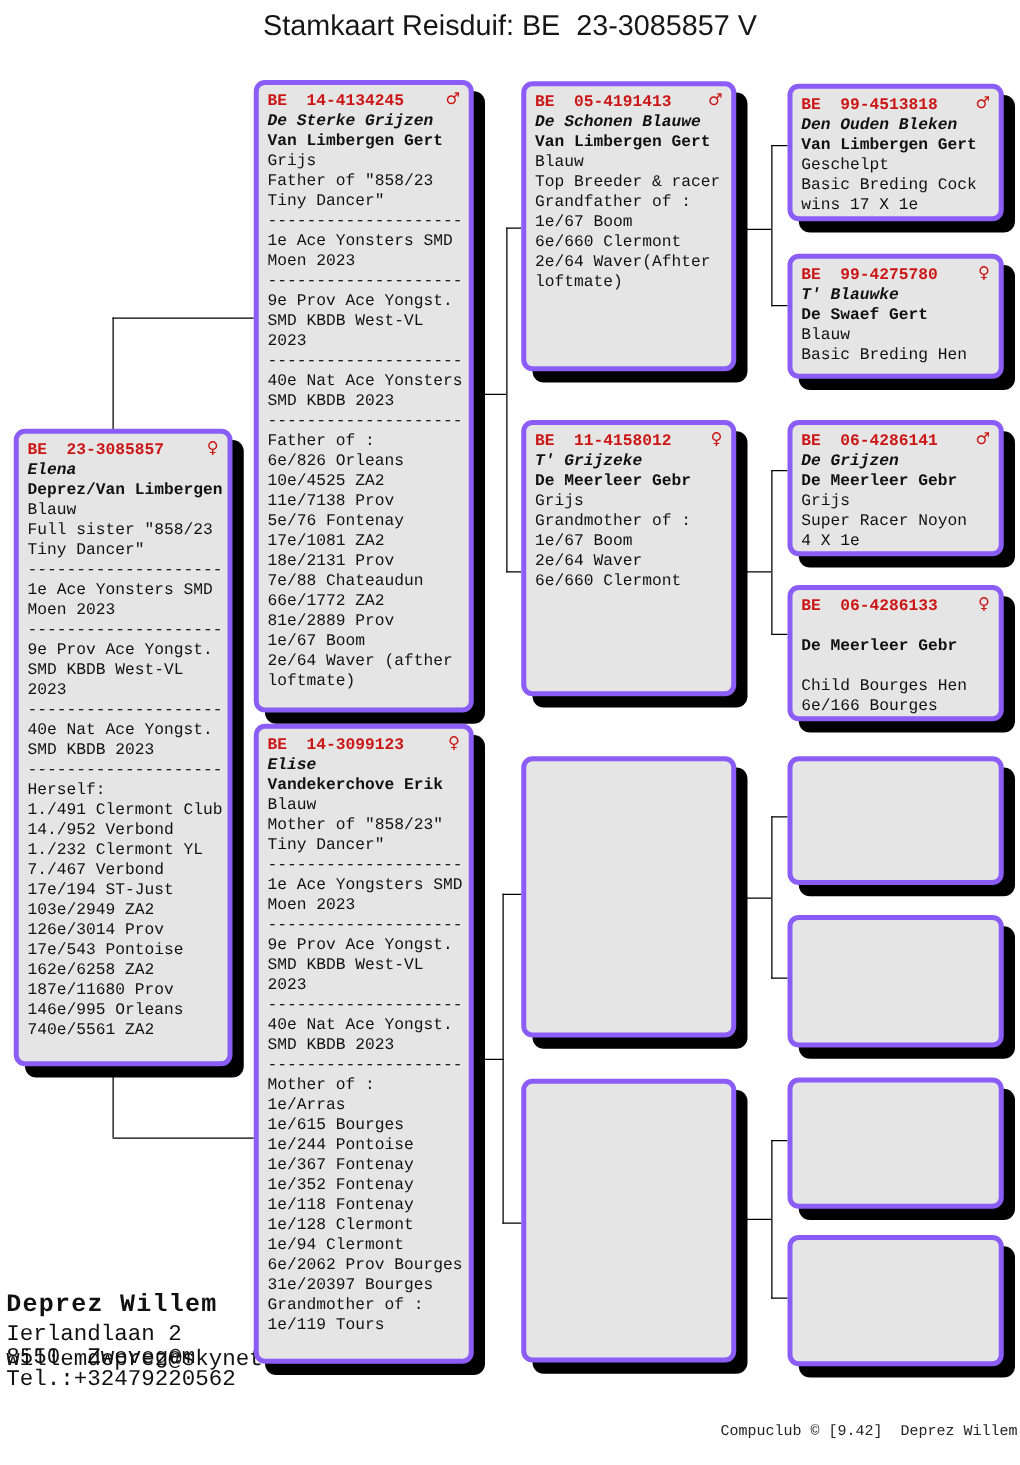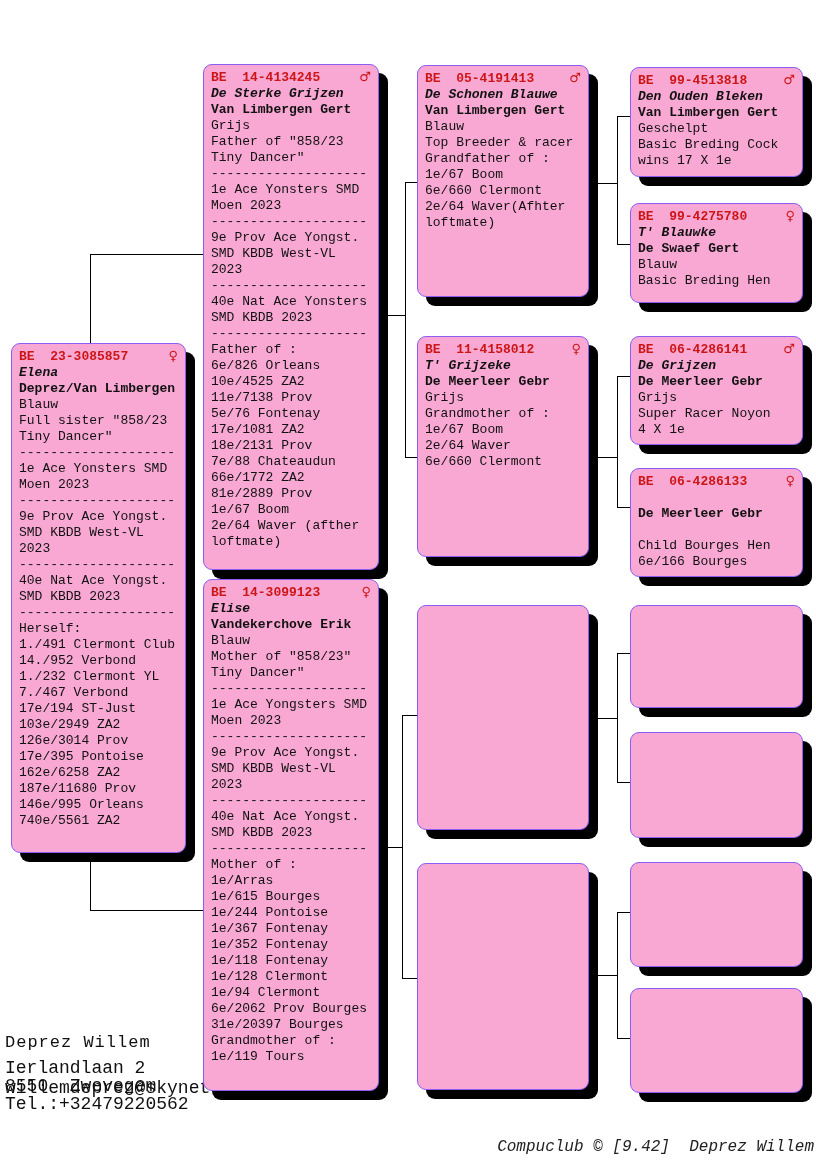--- a/index.html
+++ b/index.html
@@ -1,38 +1,39 @@
 <!DOCTYPE html>
 <html style="--ring-red: #cc1616;"><head>
 <meta charset="utf-8">
 <style>
   html,body{margin:0;padding:0;background:#fff;}
   #page{position:relative;width:816px;height:1172px;background:#fff;overflow:hidden;
         font-family:"Liberation Mono","DejaVu Sans Mono",monospace;color:#111;}
   .title{position:absolute;top:7px;left:0;width:100%;text-align:center;
          font-family:"Liberation Sans",sans-serif;font-size:23px;color:#161616;white-space:pre;}
   .cline{position:absolute;background:#000;z-index:1;}
-  .pbox{position:absolute;box-sizing:border-box;background:#f9a8d4;border:1px solid #8b5cf6;
+  .pbox{position:absolute;box-sizing:border-box;background:#e5e5e5;border:4px solid #8b5cf6;
         border-radius:9px;box-shadow:9px 9px 0 0 #000;z-index:2;overflow:hidden;
         padding:5px 6px 0 7px;font-size:13px;line-height:16px;}
   .box-head{position:relative;font-weight:bold;color:var(--ring-red,#cc1616);white-space:pre;height:16px;}
   .sex{position:absolute;right:1px;top:-1px;font-weight:normal;font-size:13px;
        font-family:"DejaVu Sans",sans-serif;color:var(--ring-red,#cc1616);}
   .bline{white-space:pre;height:16px;}
   .i{font-style:italic;font-weight:bold;}
   .b{font-weight:bold;}
   .owner-line{position:absolute;left:5px;white-space:pre;font-size:18px;}
-  .owner-name{font-size:17px;font-weight:normal;letter-spacing:1px;}
-  .footer{position:absolute;right:2px;top:1138px;font-size:16px;font-style:italic;white-space:pre;color:#222;}
+  .owner-name{font-size:20px;font-weight:bold;letter-spacing:1px;}
+  .footer{position:absolute;right:2px;top:1138px;font-size:12px;white-space:pre;color:#222;}
 </style>
 </head>
 <body>
 
 <div id="page">
 
+  <div class="title">Stamkaart Reisduif: BE  23-3085857 V</div>
 
   <div class="cline" style="left:90px;top:254px;width:113px;height:1px"></div>
   <div class="cline" style="left:90px;top:254px;width:1px;height:90px"></div>
   <div class="cline" style="left:90px;top:850px;width:1px;height:60px"></div>
   <div class="cline" style="left:90px;top:910px;width:113px;height:1px"></div>
 
   <div class="cline" style="left:379px;top:315px;width:26px;height:1px"></div>
   <div class="cline" style="left:405px;top:182px;width:1px;height:276px"></div>
   <div class="cline" style="left:405px;top:182px;width:12px;height:1px"></div>
   <div class="cline" style="left:405px;top:457px;width:12px;height:1px"></div>
@@ -81,21 +82,21 @@
       <div class="bline">SMD KBDB 2023</div>
       <div class="bline">--------------------</div>
       <div class="bline">Herself:</div>
       <div class="bline">1./491 Clermont Club</div>
       <div class="bline">14./952 Verbond</div>
       <div class="bline">1./232 Clermont YL</div>
       <div class="bline">7./467 Verbond</div>
       <div class="bline">17e/194 ST-Just</div>
       <div class="bline">103e/2949 ZA2</div>
       <div class="bline">126e/3014 Prov</div>
-      <div class="bline">17e/395 Pontoise</div>
+      <div class="bline">17e/543 Pontoise</div>
       <div class="bline">162e/6258 ZA2</div>
       <div class="bline">187e/11680 Prov</div>
       <div class="bline">146e/995 Orleans</div>
       <div class="bline">740e/5561 ZA2</div>
     </div>
   <div class="pbox" style="left:203px;top:64px;width:176px;height:506px">
       <div class="box-head"><span>BE  14-4134245</span><span class="sex">♂</span></div>
       <div class="bline i">De Sterke Grijzen</div>
       <div class="bline b">Van Limbergen Gert</div>
       <div class="bline">Grijs</div>

